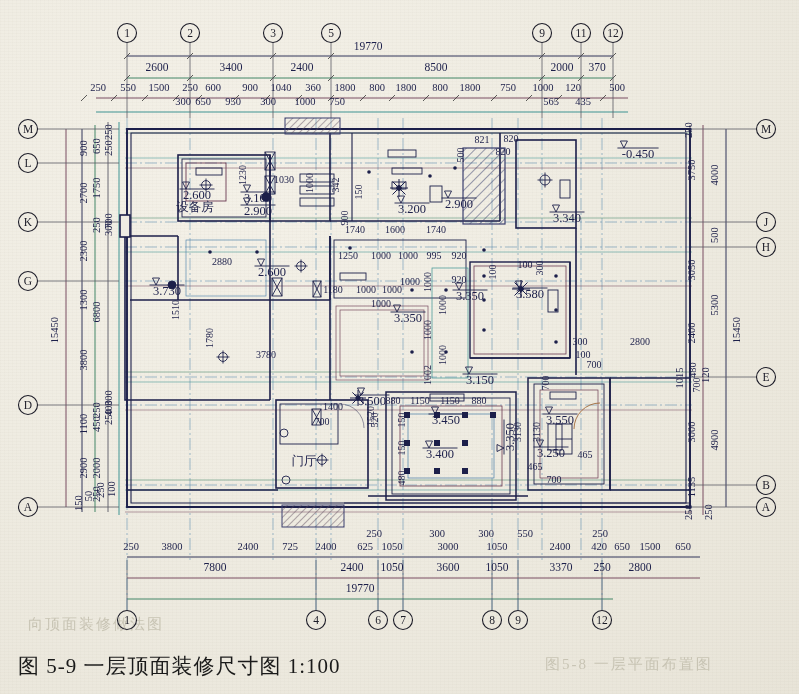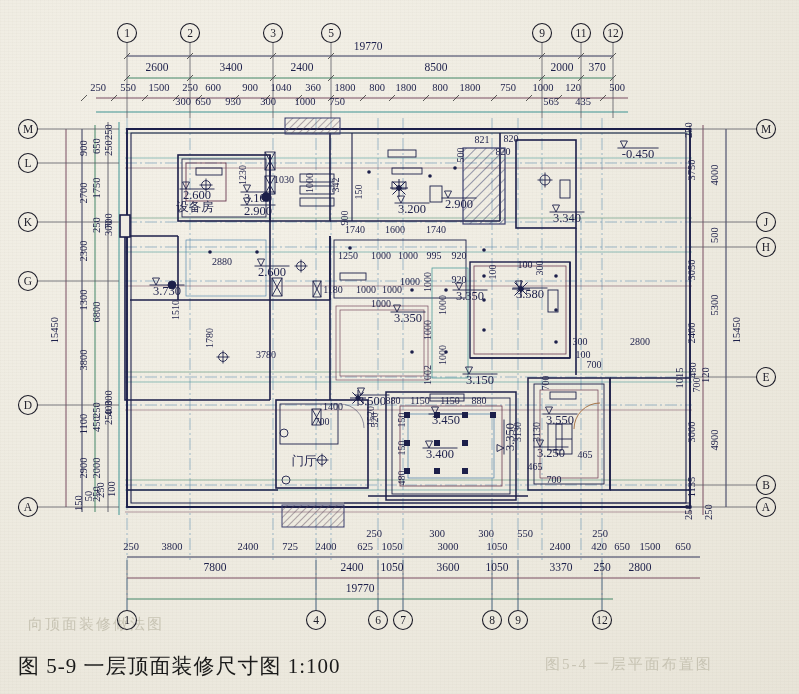--- a/index.html
+++ b/index.html
@@ -35,21 +35,21 @@
     font-family:"Liberation Serif", serif;white-space:nowrap;
   }
   text{font-family:"Liberation Serif", serif;}
 </style>
 </head>
 <body>
 
 <div id="paper"></div>
 
 <div class="ghost" style="left:28px;top:615px;">向顶面装修做法图</div>
-<div class="ghost" style="left:545px;top:655px;">图5-4  一层平面布置图</div>
+<div class="ghost" style="left:545px;top:655px;">图5-8  一层平面布置图</div>
 
 <svg id="drawing" viewBox="0 0 799 694" width="799" height="694">
   <defs>
     <pattern id="hatch45" width="7" height="7" patternTransform="rotate(45)" patternUnits="userSpaceOnUse">
       <line x1="0" y1="0" x2="0" y2="7" stroke="#3a3f6e" stroke-width="1"></line>
     </pattern>
     <pattern id="hatchWall" width="5" height="5" patternTransform="rotate(45)" patternUnits="userSpaceOnUse">
       <line x1="0" y1="0" x2="0" y2="5" stroke="#5a4a5a" stroke-width="0.9"></line>
     </pattern>
     <g id="axmark">

